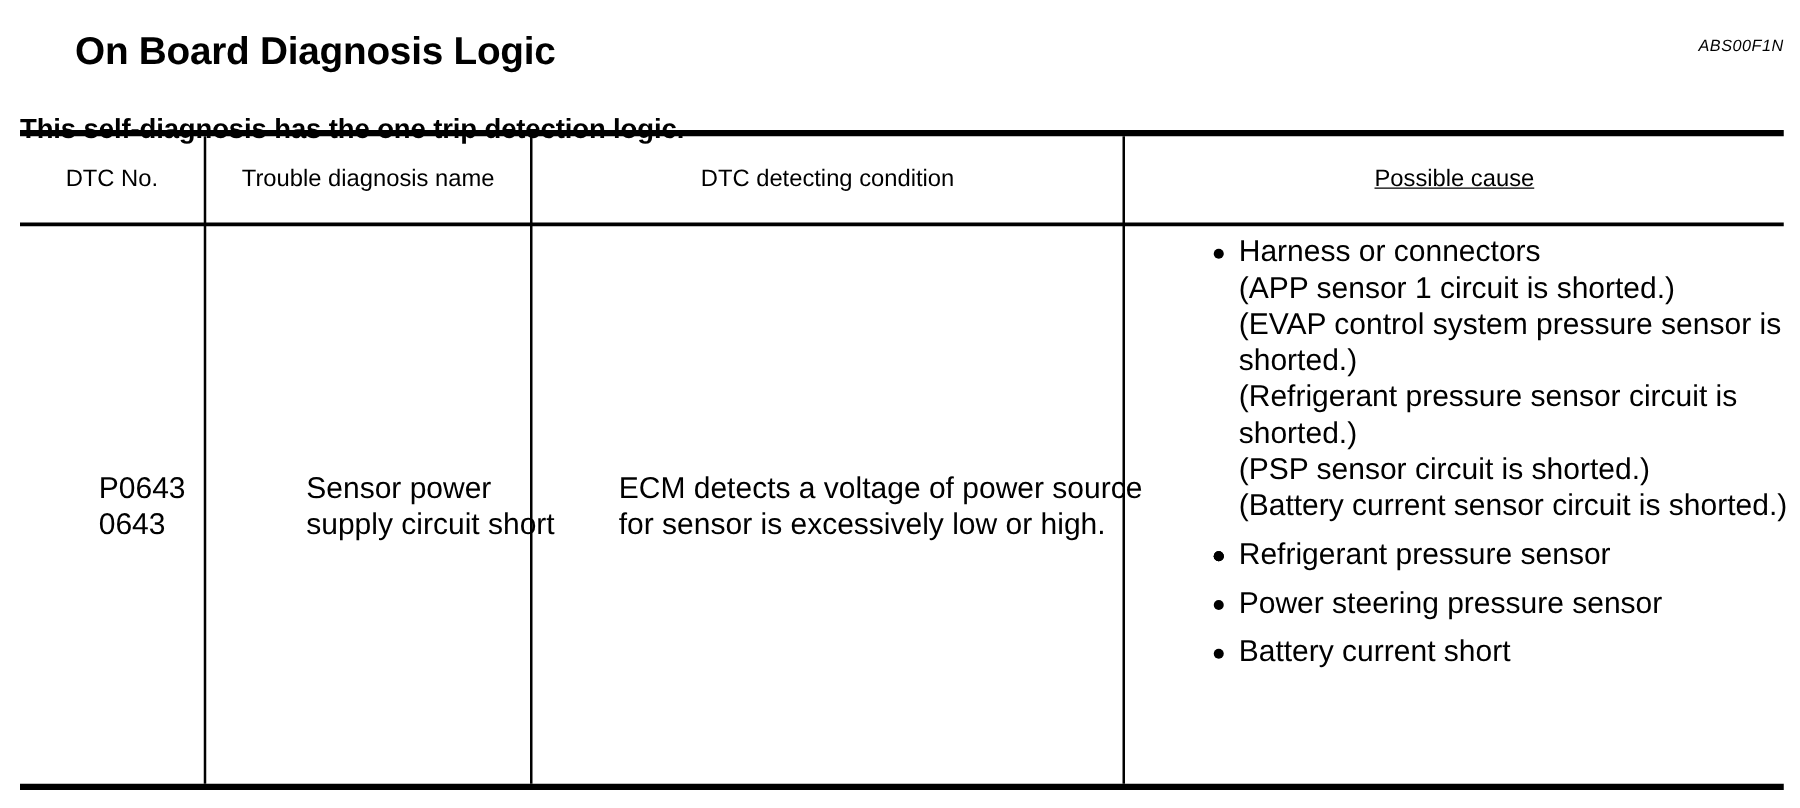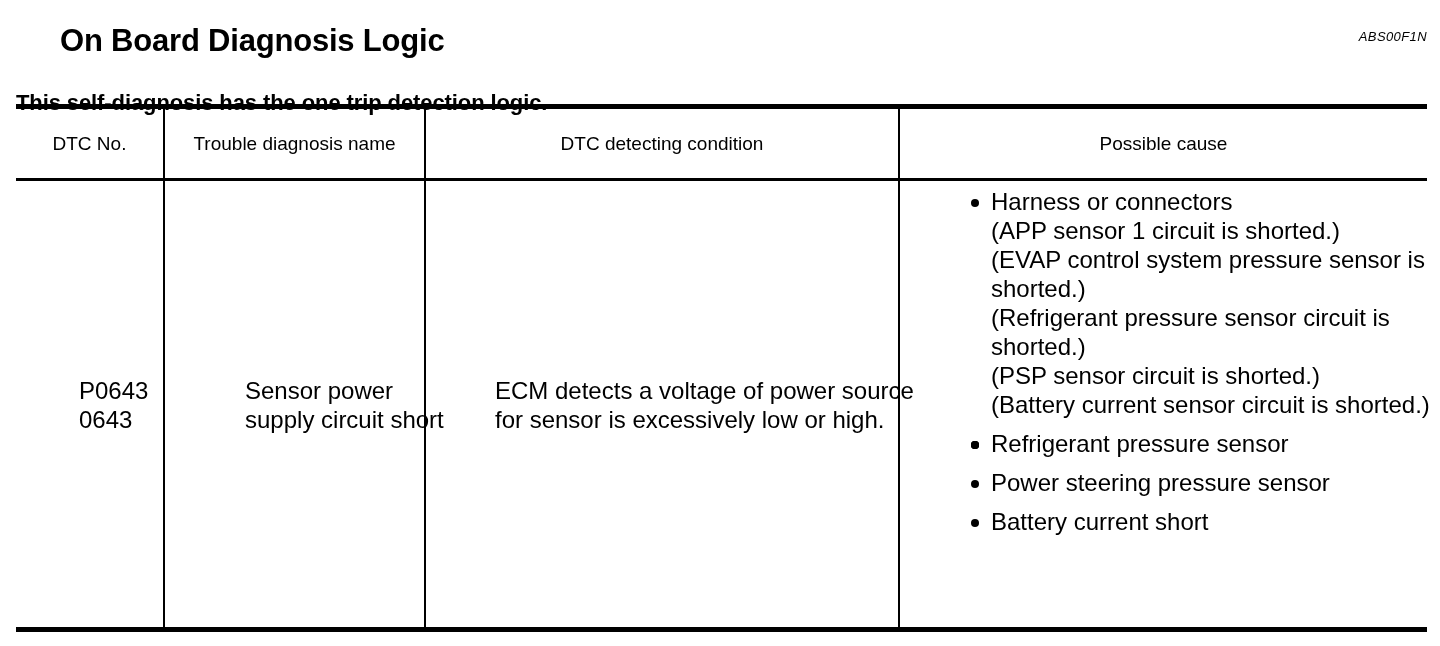--- a/index.html
+++ b/index.html
@@ -88,21 +88,21 @@
     display: flex;
     align-items: center;
     justify-content: center;
     text-align: center;
     font-size: 19px;
     line-height: 26px;
   }
   .hcell-dtc   { left: 0px;   width: 147px; }
   .hcell-name  { left: 149px; width: 259px; }
   .hcell-cond  { left: 410px; width: 472px; }
-  .hcell-cause { left: 884px; width: 527px; }
+  .hcell-cause { left: 884px; width: 527px; text-decoration: underline; }
 
   
   .bcell {
     position: absolute;
     top: 77px;
     font-size: 24px;
     line-height: 29px;
     margin-left: 40px;
   }
   .bcell-dtc {

